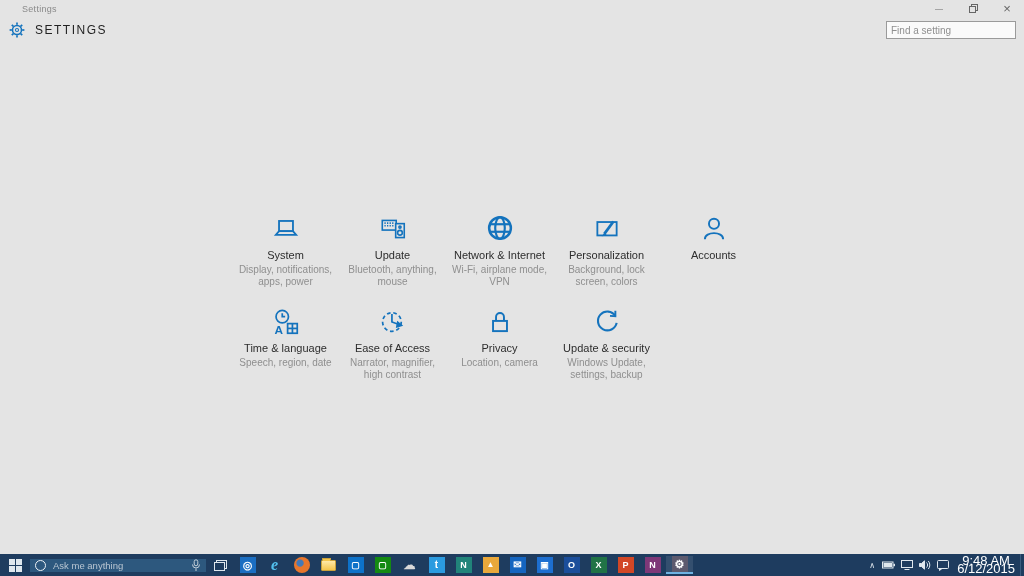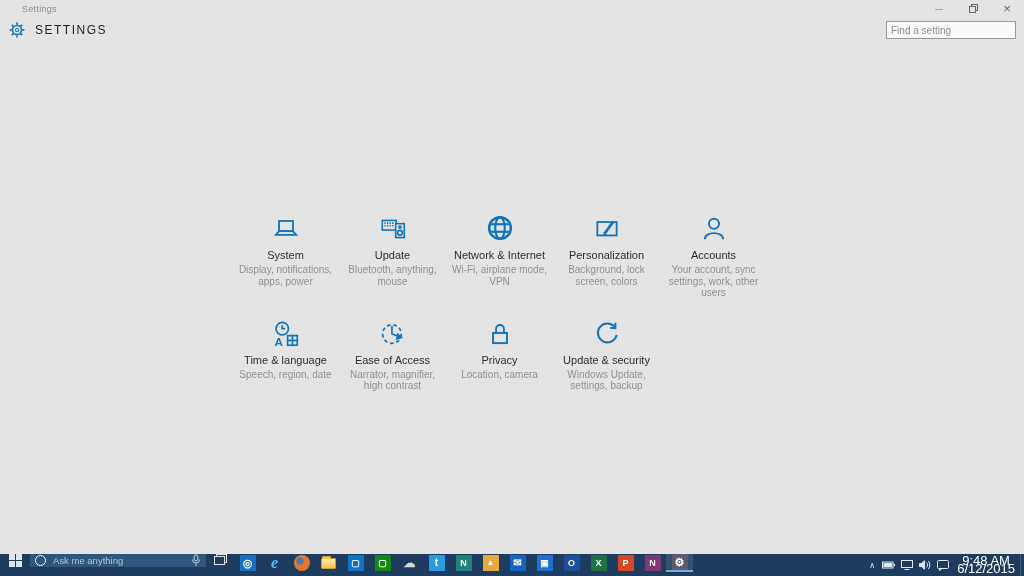--- a/index.html
+++ b/index.html
@@ -49,21 +49,21 @@
     width:107px; text-align:center; margin-bottom:17px; cursor:default;
   }
   .tile-icon { height:33px; display:flex; align-items:flex-end; justify-content:center; }
   .tile-title { font-size:11px; color:#2d2d2d; margin-top:5px; }
   .tile-sub {
     font-size:10px; color:#8f8f8f; line-height:11.5px; margin-top:3px; padding:0 3px;
   }
   
   .taskbar {
     position:absolute; left:0; bottom:0; width:1024px; height:22px;
-    background:#1e3c5f; display:flex; align-items:flex-start;
+    background:#1e3c5f; display:flex; align-items:center;
   }
   .start-btn { width:30px; display:flex; align-items:center; justify-content:center; }
   .cortana {
     width:176px; background:#2d587e; display:flex; align-items:center; padding:0 5px;
   }
   .cortana-ring {
     width:11px; height:11px; border:1.6px solid #eef3f7; border-radius:50%; flex:0 0 auto;
   }
   .cortana-text {
     flex:1; margin-left:7px; font-size:9.5px; color:#b9c6d2; white-space:nowrap; overflow:hidden;
@@ -203,21 +203,20 @@
   </div>
 
   <div class="tile">
     <div class="tile-icon">
         <svg width="30" height="30" viewBox="0 0 28 28" fill="none" stroke="#1473bd" stroke-width="1.8">
       <circle cx="14" cy="9.2" r="4.7"></circle>
       <path d="M5.5 23.5 C5.5 16, 22.5 16, 22.5 23.5"></path>
     </svg>
       </div>
     <div class="tile-title">Accounts</div>
-    <div class="tile-sub">Your account, sync settings, work, other users</div>
   </div>
 
   <div class="tile">
     <div class="tile-icon">
         <svg width="30" height="30" viewBox="0 0 28 28" fill="none" stroke="#1473bd" stroke-width="1.6">
       <circle cx="10.5" cy="9" r="5.8"></circle>
       <polyline points="10.5,5.8 10.5,9 13.2,9"></polyline>
       <text x="3.2" y="25.5" font-size="11" font-weight="bold" fill="#1473bd" stroke="none" font-family="Liberation Sans, sans-serif">A</text>
       <rect x="15.5" y="15.5" width="9" height="9"></rect>
       <line x1="15.5" y1="20" x2="24.5" y2="20"></line>

